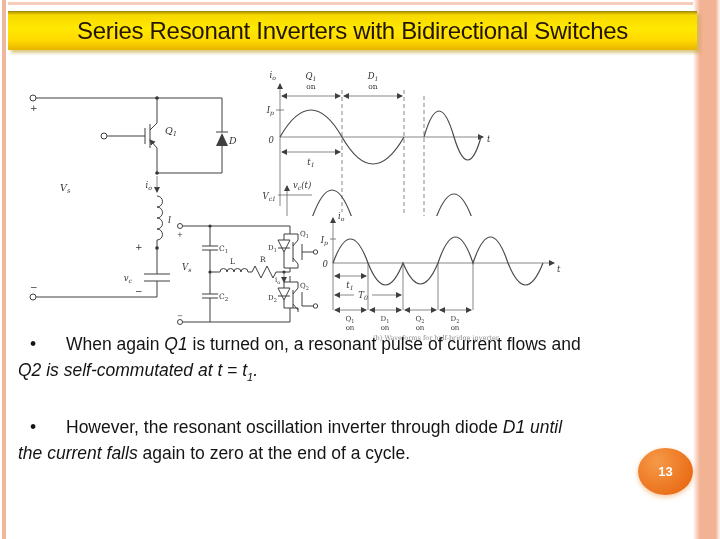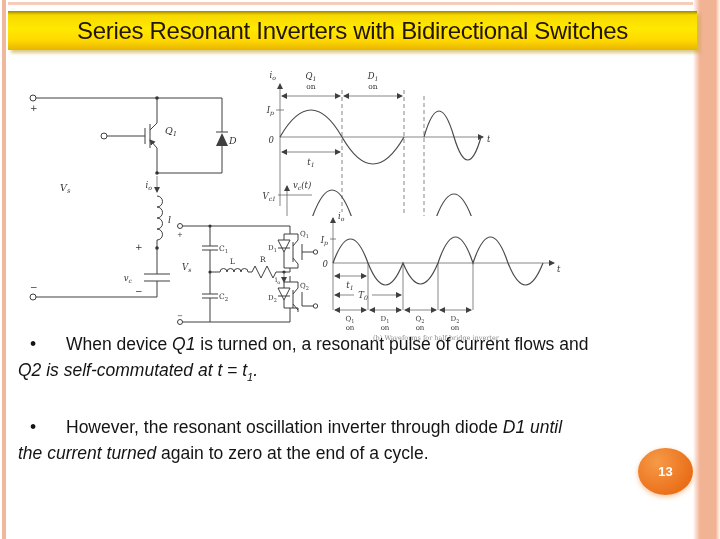--- a/index.html
+++ b/index.html
@@ -210,20 +210,20 @@
   <text class="on2" x="67" y="111" text-anchor="middle"><tspan>D</tspan><tspan dy="2.2" font-size="72%">1</tspan></text>
   <text class="on2" x="67" y="120" text-anchor="middle">on</text>
   <text class="on2" x="102" y="111" text-anchor="middle"><tspan>Q</tspan><tspan dy="2.2" font-size="72%">2</tspan></text>
   <text class="on2" x="102" y="120" text-anchor="middle">on</text>
   <text class="on2" x="137" y="111" text-anchor="middle"><tspan>D</tspan><tspan dy="2.2" font-size="72%">2</tspan></text>
   <text class="on2" x="137" y="120" text-anchor="middle">on</text>
   <text class="cap" x="118" y="130" text-anchor="middle">(b) Waveforms for half-bridge inverter</text>
 </svg>
 
 <div class="bullets">
-  <p><span class="bdot">•</span><span>When device </span><span class="it">Q1</span><span> is turned on, a resonant pulse of current flows and</span><br>
+  <p><span class="bdot">•</span><span>When again </span><span class="it">Q1</span><span> is turned on, a resonant pulse of current flows and</span><br>
   <span class="it">Q2 is self-commutated at t = t</span><sub class="it">1</sub><span class="it">.</span></p>
 
   <p><span class="bdot">•</span><span>However, the resonant oscillation inverter through diode </span><span class="it">D1 until</span><br>
-  <span class="it">the current turned</span><span> again to zero at the end of a cycle.</span></p>
+  <span class="it">the current falls</span><span> again to zero at the end of a cycle.</span></p>
 </div>
 
 <div class="pagenum">13</div>
 
 </body></html>

